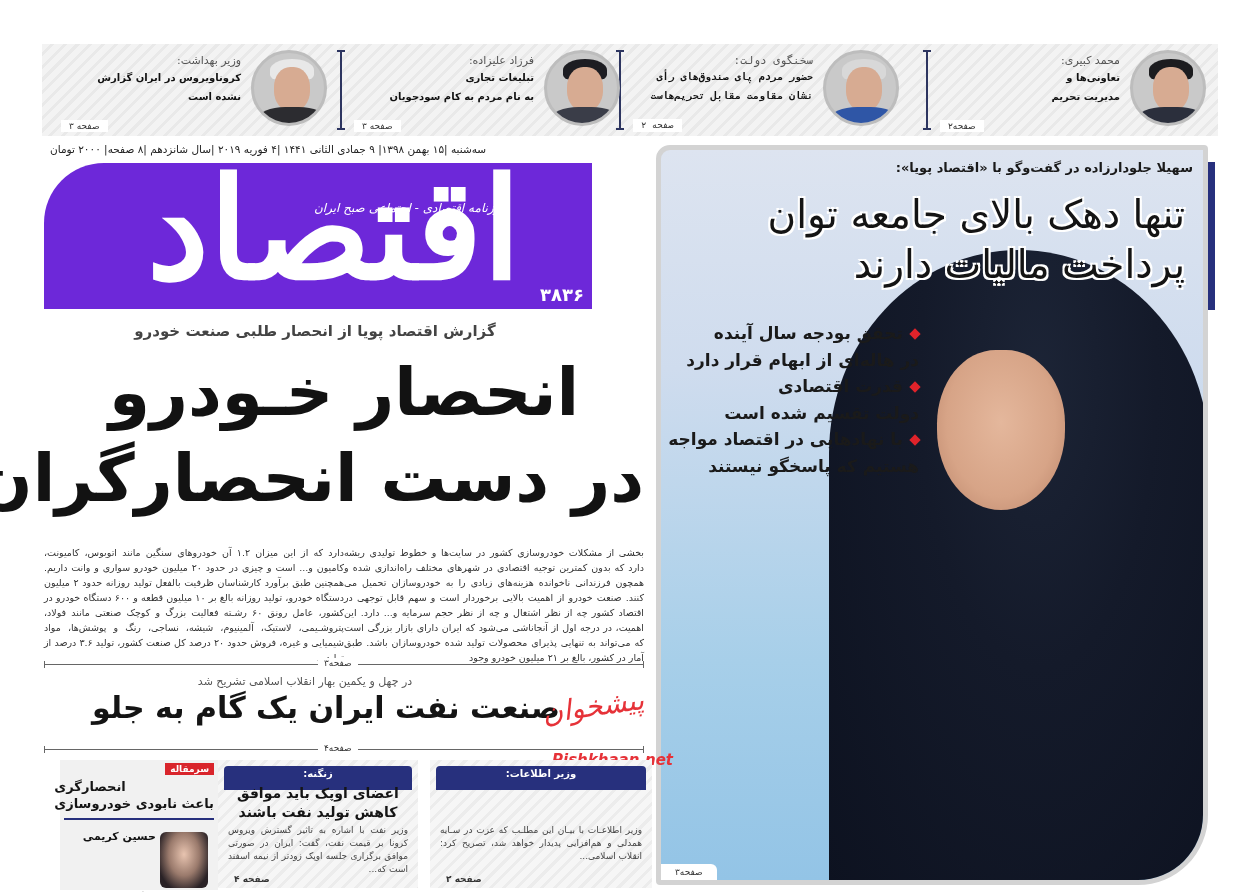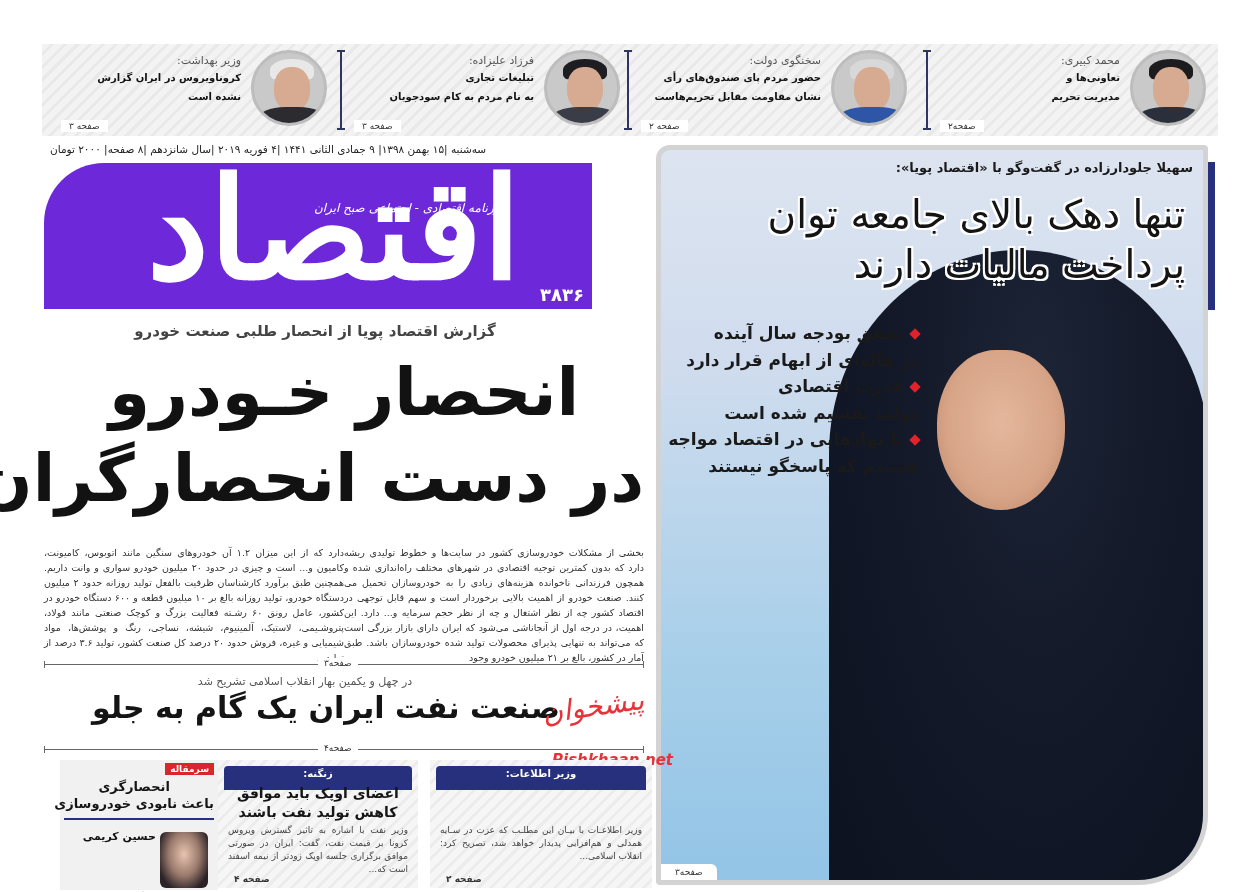--- a/index.html
+++ b/index.html
@@ -194,21 +194,21 @@
 
   .editorial {
     position: absolute; left: 60px; top: 760px; width: 158px; height: 130px;
     background: #f1f1f1;
   }
   .editorial .tag {
     position: absolute; right: 4px; top: 3px; background: #d9252c; color: #fff; font-size: 9px;
     padding: 1px 5px; font-weight: bold;
   }
   .editorial .etitle {
-    position: absolute; right: 4px; top: 18px; text-align: center; font-size: 13px; font-weight: bold;
+    position: absolute; right: 4px; top: 18px; text-align: left; font-size: 13px; font-weight: bold;
     color: #151515; line-height: 17px; white-space: nowrap;
   }
   .editorial .eline {
     position: absolute; left: 4px; right: 4px; top: 58px; height: 2px; background: #27307d;
   }
   .editorial .author-photo {
     position: absolute; left: 100px; top: 72px; width: 48px; height: 56px; border-radius: 6px;
     background: radial-gradient(ellipse at 50% 40%, #e8c4b0 0%, #9a7a6c 45%, #2a2226 80%);
   }
   .editorial .author {
@@ -234,21 +234,21 @@
       </div>
       <div class="who">محمد کبیری:</div>
       <div class="title">
         <div>تعاونی‌ها و</div>
         <div>مدیریت تحریم</div>
       </div>
       <div class="pg">صفحه۲</div>
       <div class="sep"></div>
     </div>
 
-    <div class="teaser" style="right:299px;">
+    <div class="teaser" style="right:307px;font-family:Liberation Mono, monospace;">
       <div class="avatar">
         <div class="hair" style="background:#d8d8d8;"></div>
         <div class="face"></div>
         <div class="suit" style="background:#2f56a6;"></div>
       </div>
       <div class="who">سخنگوی دولت:</div>
       <div class="title">
         <div>حضور مردم پای صندوق‌های رأی</div>
         <div>نشان مقاومت مقابل تحریم‌هاست</div>
       </div>

